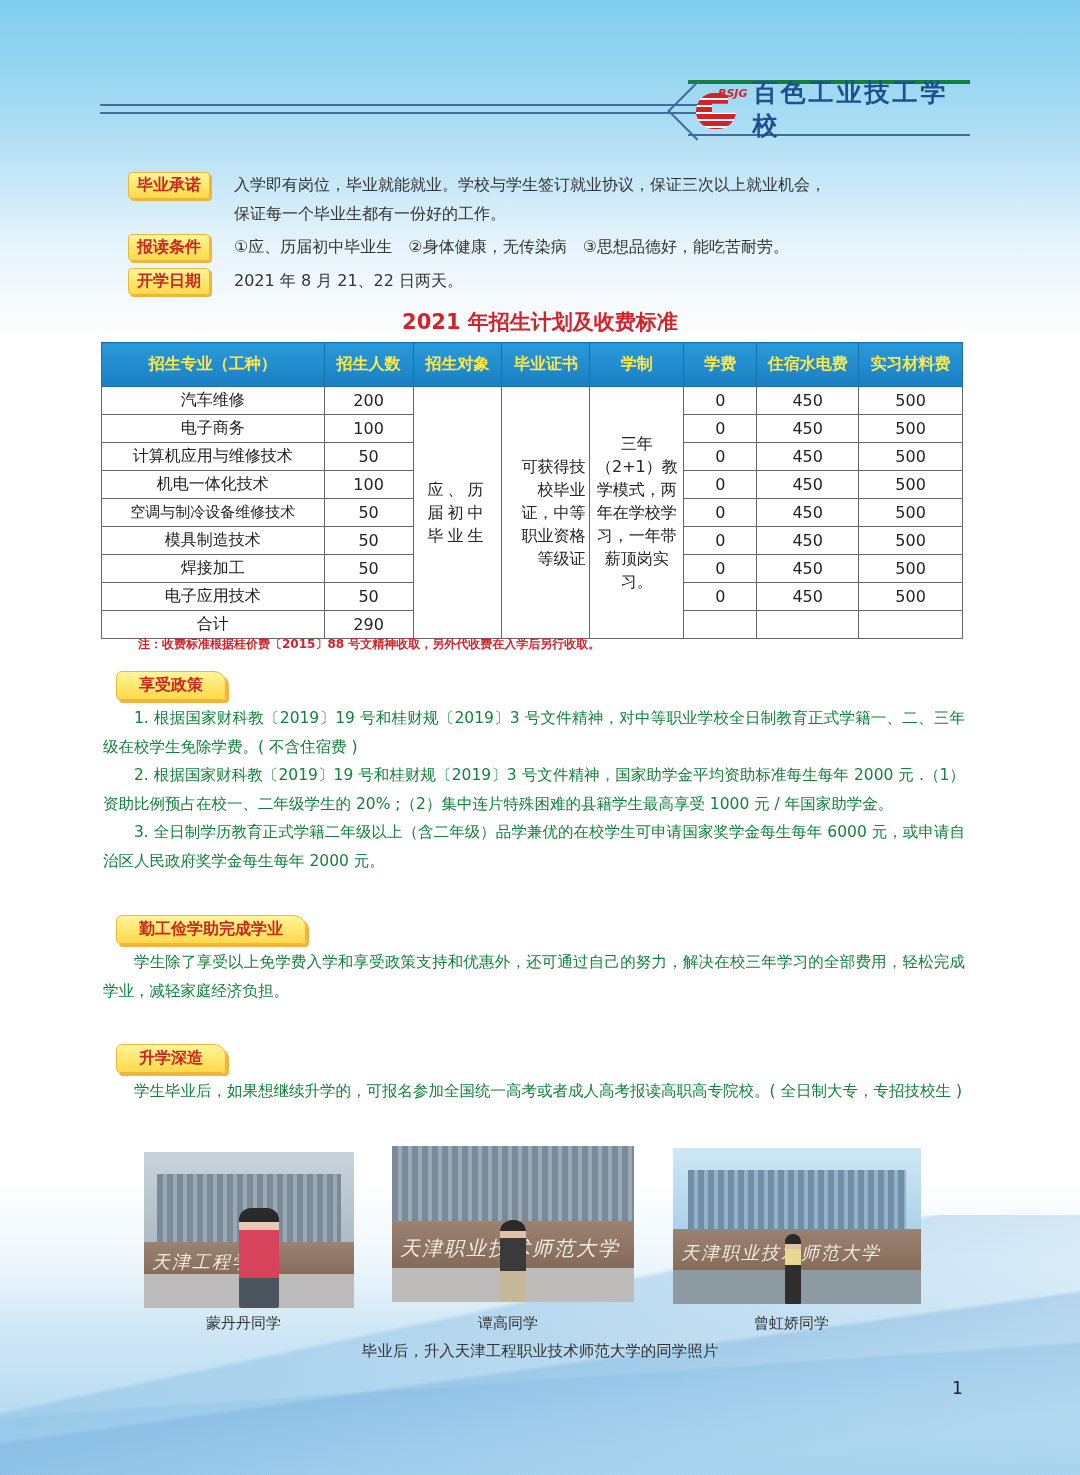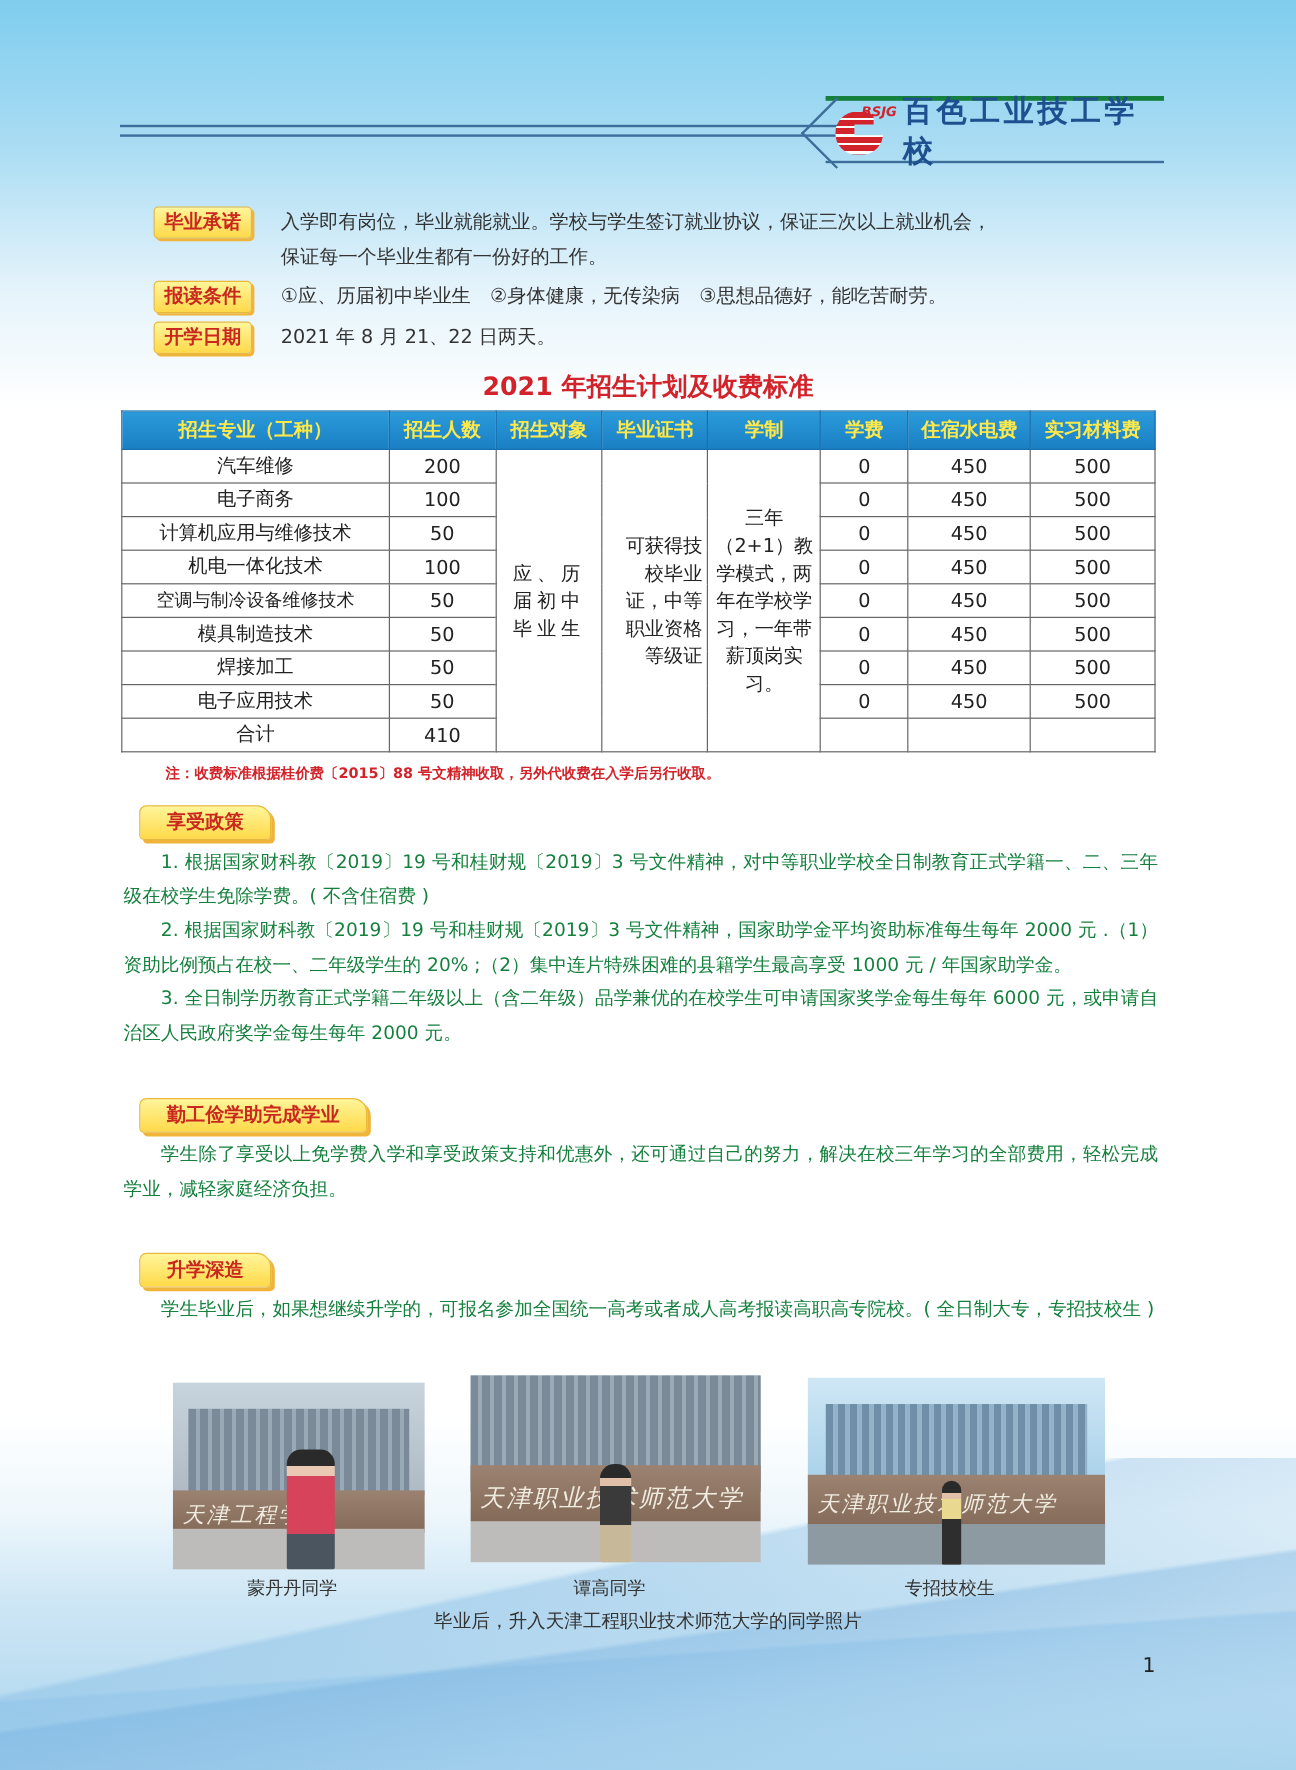--- a/index.html
+++ b/index.html
@@ -43,21 +43,21 @@
     border-radius: 4px; color: #c8281e; font-weight: bold; font-size: 16px; padding: 2px 8px;
     box-shadow: 2px 2px 0 #f0b43a;
   }
   .info { position: absolute; left: 128px; font-size: 16px; color: #333; }
   .info .txt { position: absolute; left: 106px; top: 3px; white-space: nowrap; }
   .info .txt2 { position: absolute; left: 106px; top: 32px; white-space: nowrap; }
 
   .title { position: absolute; top: 308px; left: 0; width: 1080px; text-align: center; font-size: 21px; font-weight: bold; color: #d2232a; }
 
   table.plan { position: absolute; left: 101px; top: 342px; width: 862px; border-collapse: collapse; font-size: 16px; }
-  table.plan th { background: linear-gradient(180deg, #2a9ad9, #1a7fc4); color: #ffe94a; font-weight: bold; height: 32px; border: 1px solid #1a6fb0; font-size: 16px; }
+  table.plan th { background: linear-gradient(180deg, #2a9ad9, #1a7fc4); color: #ffe94a; font-weight: bold; height: 44px; border: 1px solid #1a6fb0; font-size: 16px; }
   table.plan td { border: 1px solid #666; height: 28px; text-align: center; color: #222; background: #fff; }
   table.plan td.merged { vertical-align: middle; line-height: 23px; padding: 0 4px; }
 
   .note { position: absolute; top: 636px; left: 138px; color: #d2232a; font-size: 12px; font-weight: bold; }
 
   .sec-tag {
     position: absolute; left: 116px; display: inline-block; background: linear-gradient(180deg, #fff59a, #ffd94a);
     border: 1px solid #e8b93a; border-radius: 6px 12px 4px 4px; color: #c8281e; font-weight: bold; font-size: 16px;
     padding: 3px 22px 3px 22px; box-shadow: 3px 3px 0 #f0b43a;
   }
@@ -189,21 +189,21 @@
     </tr>
     <tr>
       <td>电子应用技术</td>
       <td>50</td>
       <td>0</td>
       <td>450</td>
       <td>500</td>
     </tr>
     <tr>
       <td>合计</td>
-      <td>410</td>
+      <td>290</td>
       <td></td>
       <td></td>
       <td></td>
     </tr>
   </tbody>
 </table>
 
 <div class="note">注：收费标准根据桂价费〔2015〕88 号文精神收取，另外代收费在入学后另行收取。</div>
 
 <span class="sec-tag" style="top:671px;">享受政策</span>
@@ -246,17 +246,17 @@
     <div class="sky"></div>
       <div class="bldg" style="background:repeating-linear-gradient(90deg,#6f8fa8 0 6px,#94b2c8 6px 10px);"></div>
     <div class="wall" style="top:52%;height:28%;">
         <span style="top:12px;">天津职业技术师范大学</span>
       </div>
     <div class="ground" style="background:#8e9aa2;"></div>
     <div class="person" style="left:112px;width:16px;height:70px;background:linear-gradient(180deg,#2a2a2a 0 14%,#e0c0a8 14% 22%,#e8d890 22% 45%,#2e2e2e 45%);"></div>
   </div>
   <span class="cap" style="left:62px;">蒙丹丹同学</span>
   <span class="cap" style="left:334px;">谭高同学</span>
-  <span class="cap" style="left:610px;">专招技校生</span>
+  <span class="cap" style="left:610px;">曾虹娇同学</span>
 </div>
 
 <div class="summary">毕业后，升入天津工程职业技术师范大学的同学照片</div>
 <div class="pagenum">1</div>
 
 </body></html>

